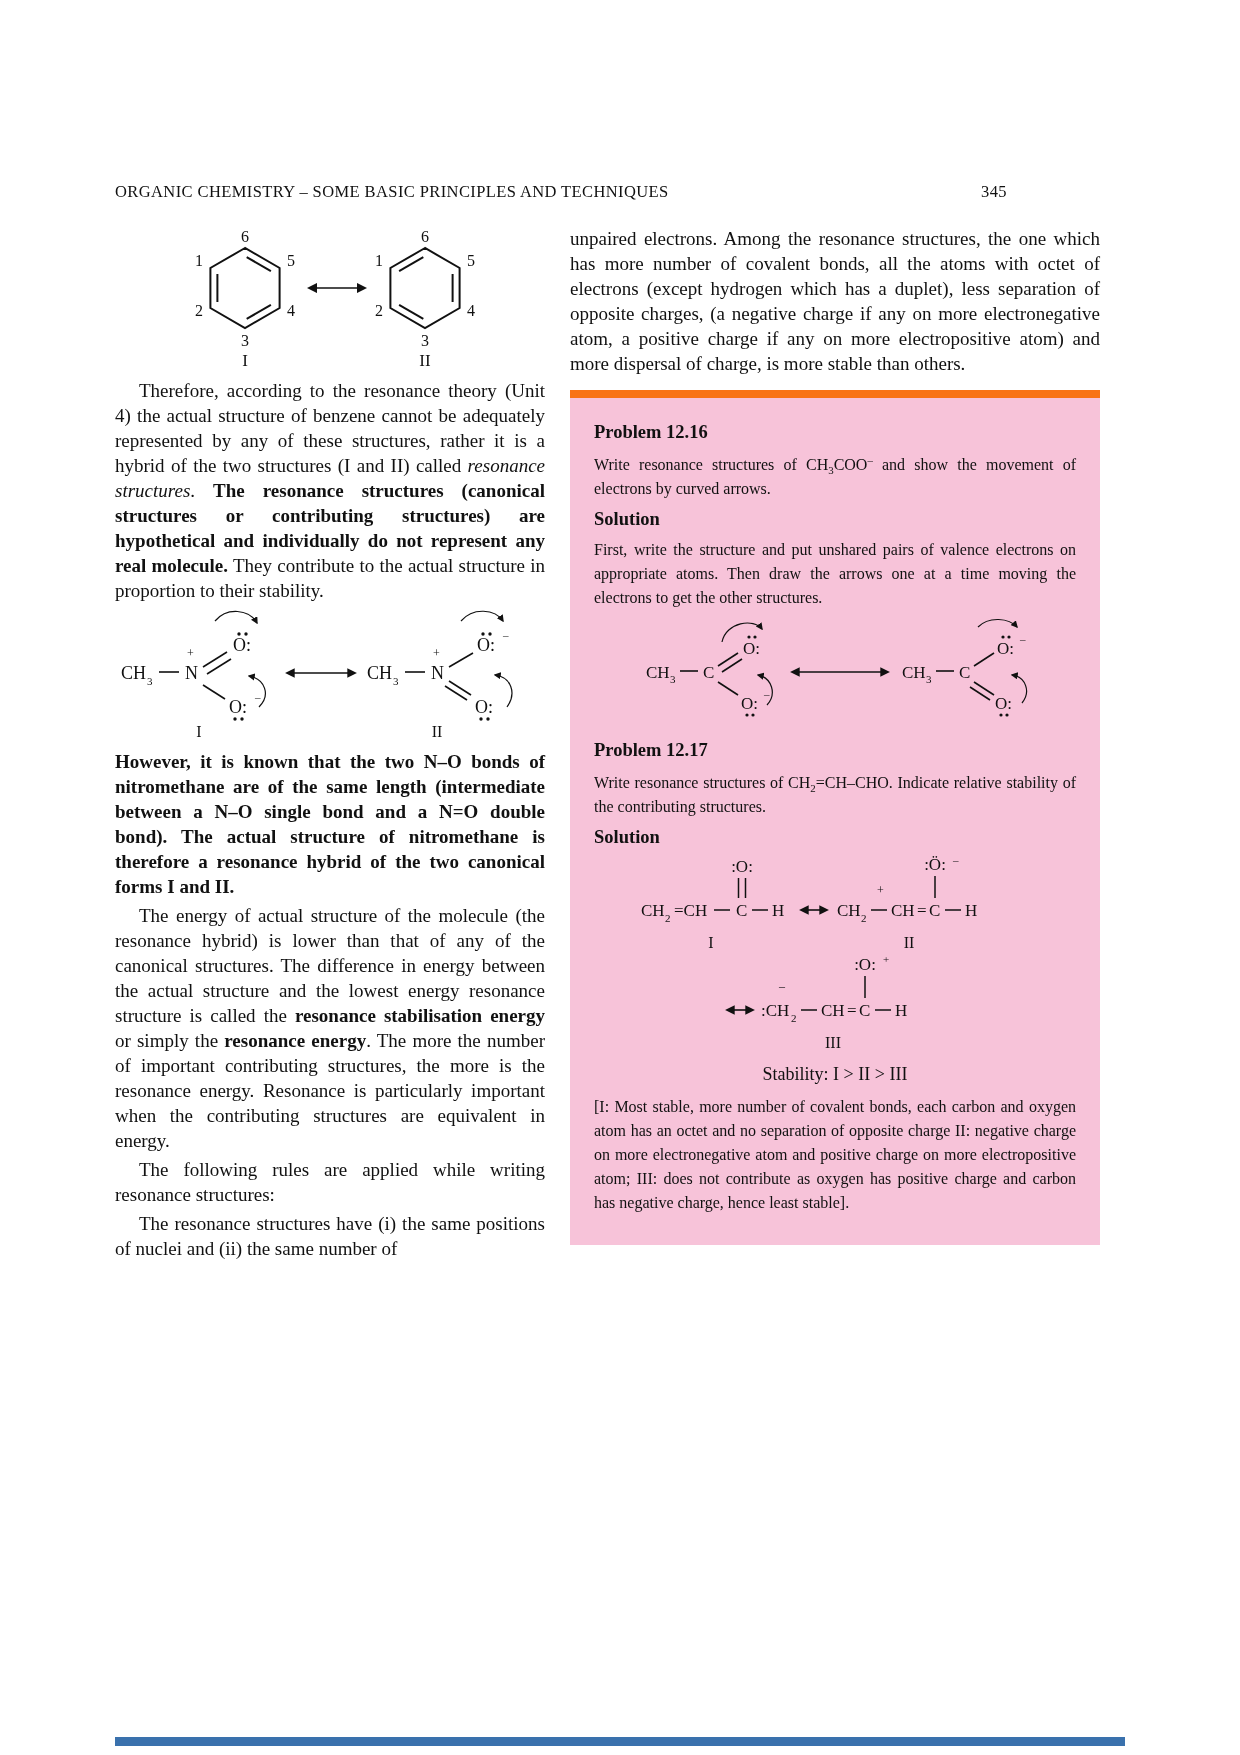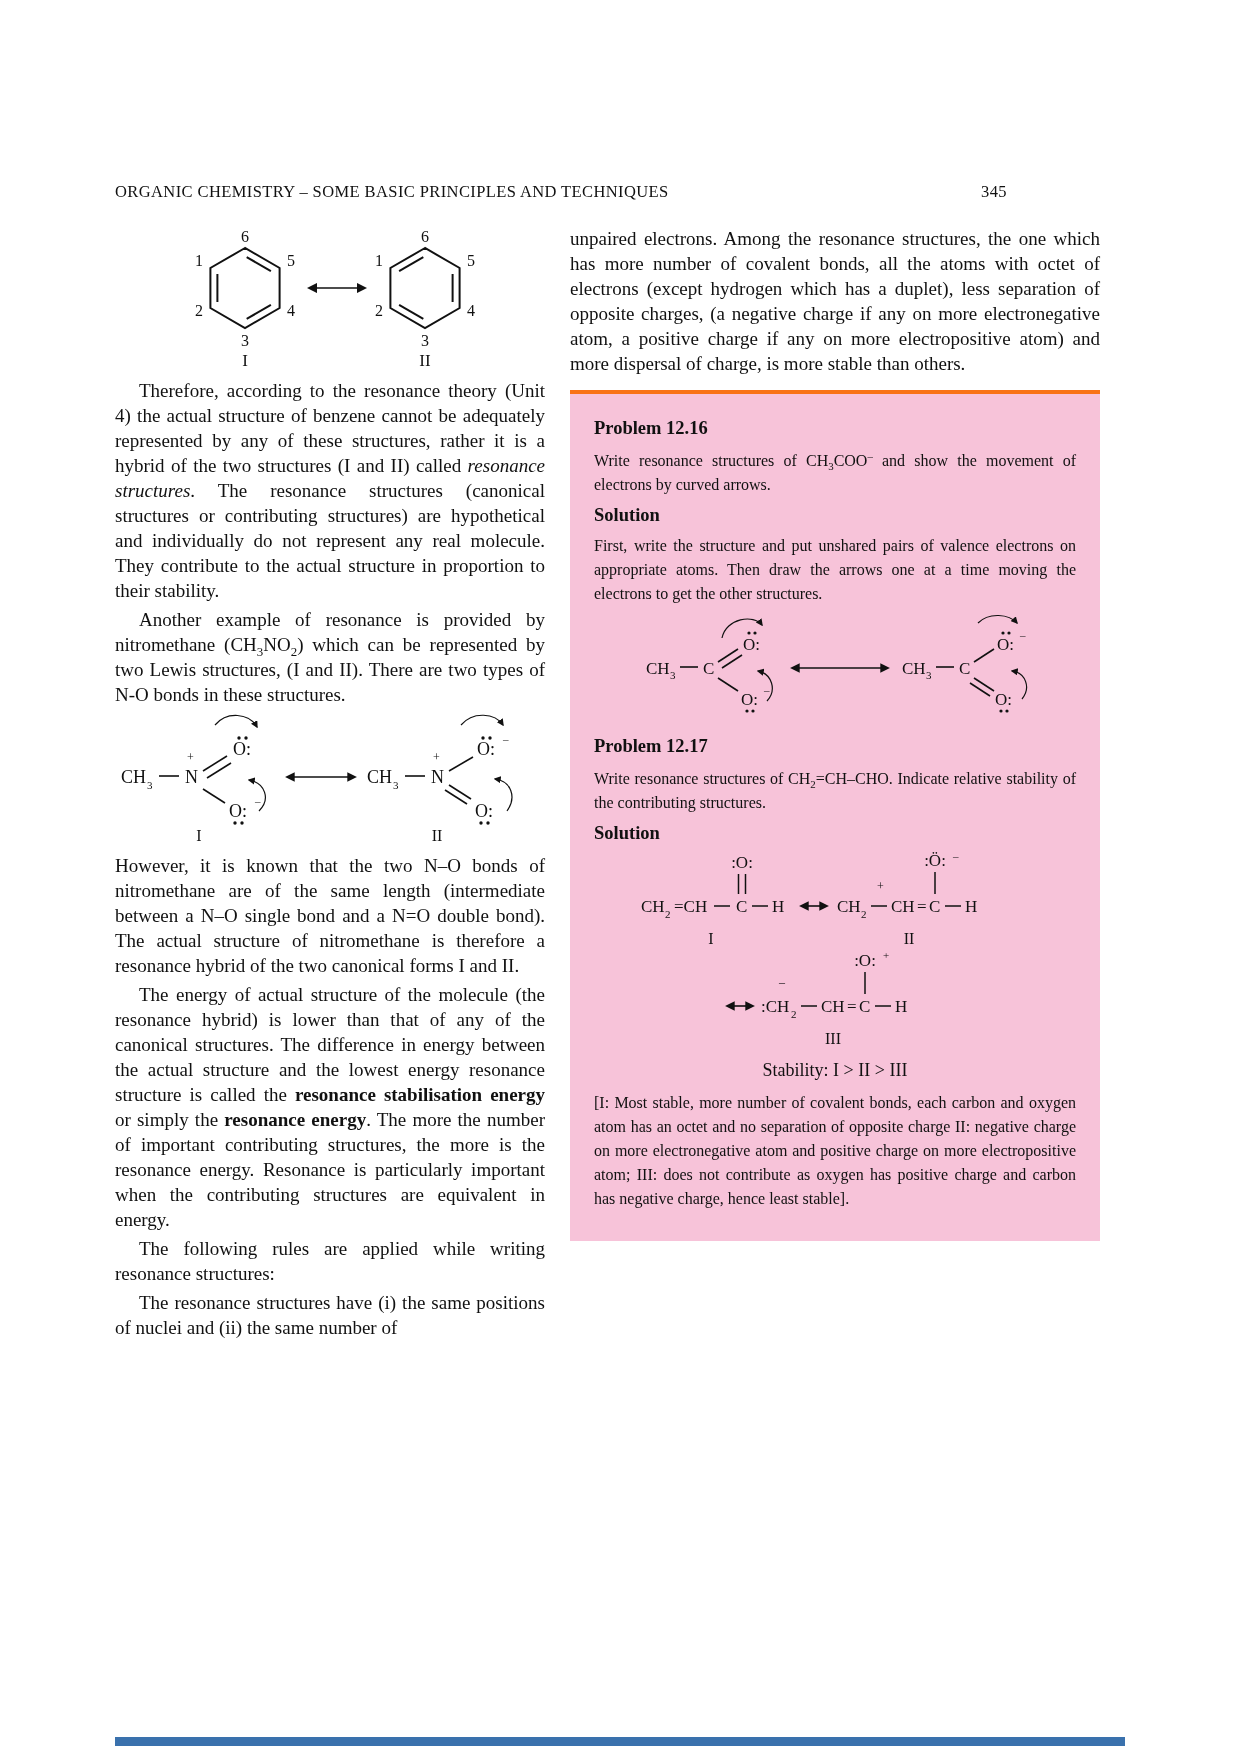--- a/index.html
+++ b/index.html
@@ -15,31 +15,31 @@
     font-size:16.5px; letter-spacing:0.4px;
   }
   .col { position:absolute; top:226px; }
   .col-left  { left:115px; width:430px; }
   .col-right { left:570px; width:530px; }
   .para {
     font-size:19px; line-height:25px; text-align:justify;
     margin-bottom:4px;
   }
   .indent { text-indent:24px; }
-  .para strong { font-weight:normal;margin-top:48px; }
+  .para strong { font-weight:bold;margin-top:48px; }
   .para em { font-style:italic; }
   .bi { font-weight:bold; }
   sub { font-size:68%; line-height:0; }
   sup { font-size:68%; line-height:0; }
   .diagram { display:block; margin:4px auto 8px auto; }
   svg text { font-family:"Liberation Serif", serif; fill:#111; }
   .problem-box {
     margin-top:14px;
     background:#f7c3d9;
-    border-top:4px solid #f97316;
+    border-top:8px solid #f97316;
     padding:16px 24px 24px 24px;
   }
   .problem-box .para { font-size:16px; line-height:24px; margin-bottom:6px; }
   .prob-title { font-size:18.5px; font-weight:bold; margin:8px 0 10px 0; }
   .sol-title  { font-size:18.5px; font-weight:bold; margin:8px 0 8px 0; }
   .stability { font-size:18px; text-align:center; margin:0 0 10px 0; }
   .bottom-bar {
     position:absolute; left:115px; top:1737px; width:1010px; height:9px;
     background:#3a71ad;
   }
@@ -85,21 +85,20 @@
       <text x="268" y="36" font-size="16" text-anchor="end">1</text>
       <text x="268" y="86" font-size="16" text-anchor="end">2</text>
       <text x="310" y="116" font-size="16" text-anchor="middle">3</text>
       <text x="352" y="86" font-size="16" text-anchor="start">4</text>
       <text x="352" y="36" font-size="16" text-anchor="start">5</text>
       <text x="310" y="136" font-size="17" text-anchor="middle">II</text>
     </svg>
 
     <p class="para indent"><span>Therefore, according to the resonance theory (Unit 4) the actual structure of benzene cannot be adequately represented by any of these structures, rather it is a hybrid of the two structures (I and II) called </span><em>resonance structures</em><span>. </span><strong>The resonance structures (canonical structures or contributing structures) are hypothetical and individually do not represent any real molecule.</strong><span> They contribute to the actual structure in proportion to their stability.</span></p>
 
-    <p class="para indent"><span>Another example of resonance is provided by nitromethane (CH</span><sub>3</sub><span>NO</span><sub>2</sub><span>) which can be represented by two Lewis structures, (I and II). There are two types of N-O bonds in these structures.</span></p>
 
     <svg class="diagram" width="430" height="134" viewBox="0 0 430 134">
       <defs>
         <marker id="n-ah" viewBox="0 0 10 10" refX="8" refY="5" markerWidth="6" markerHeight="6" orient="auto-start-reverse">
           <path d="M0,0 L10,5 L0,10 z" fill="#111"></path>
         </marker>
       </defs>
 
       <text x="6" y="72" font-size="18">CH</text>
       <text x="32" y="78" font-size="11">3</text>

